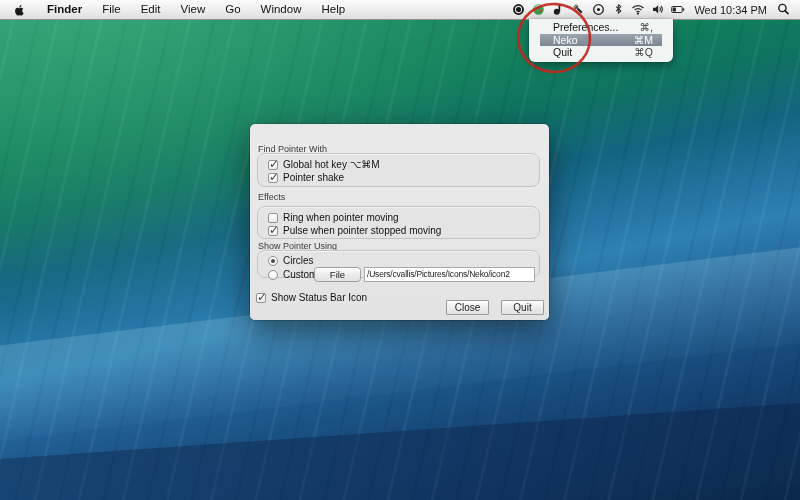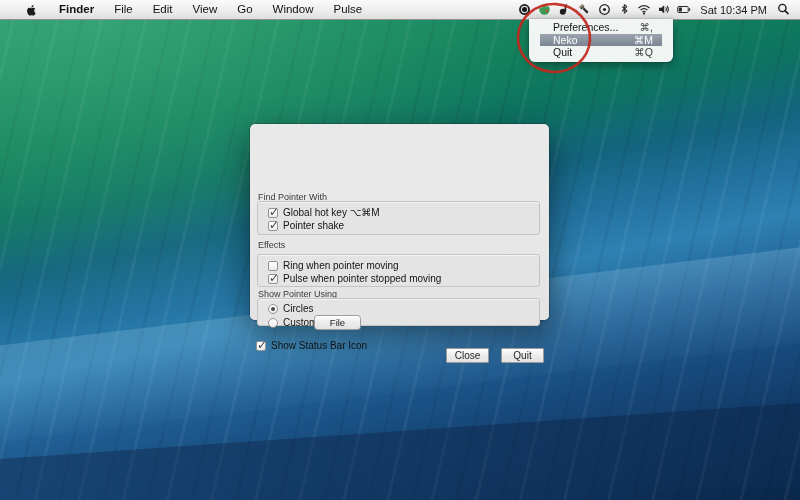--- a/index.html
+++ b/index.html
@@ -12,21 +12,21 @@
     background:linear-gradient(rgba(150,200,230,0.25),rgba(150,200,230,0.03));transform:rotate(-7deg);}
   .wave-band2{position:absolute;left:-60px;top:430px;width:950px;height:80px;
     background:linear-gradient(rgba(10,25,55,0.35),rgba(20,50,90,0.1));transform:rotate(-4deg);}
   .glow{position:absolute;inset:0;background:radial-gradient(ellipse at 12% 0%,rgba(130,225,175,0.25),transparent 45%);}
 
   
   .menubar{position:absolute;left:0;top:0;width:800px;height:19px;z-index:30;
     background:linear-gradient(#fbfbfb,#ececec 60%,#dedede);
     border-bottom:1px solid #8f8f8f;display:flex;align-items:center;justify-content:space-between;
     font-size:11.5px;color:#111;}
-  .mb-left{display:flex;align-items:center;gap:0;height:100%;margin-left:12px;}
+  .mb-left{display:flex;align-items:center;gap:0;height:100%;}
   .apple{display:flex;align-items:center;padding:0 11px 0 13px;height:100%;}
   .mbi{padding:0 10px;line-height:19px;}
   .mbi.bold{font-weight:bold;}
   .mb-right{display:flex;align-items:center;gap:6px;height:100%;padding-right:10px;}
   .sicon{display:flex;align-items:center;justify-content:center;width:14px;height:14px;}
   .clock{font-size:11px;color:#1a1a1a;padding:0 3px;white-space:nowrap;}
 
   
   .dropdown{position:absolute;left:529px;top:19px;width:122px;z-index:40;
     background:rgba(248,248,248,0.97);border-radius:0 0 6px 6px;
@@ -47,24 +47,24 @@
     box-shadow:0 12px 32px rgba(0,0,0,0.5),0 0 0 0.5px rgba(0,0,0,0.35);}
   .titlebar{position:absolute;left:0;top:0;right:0;height:16px;
     background:linear-gradient(#efefef,#d7d7d7);border-bottom:1px solid #ababab;
     border-radius:5px 5px 0 0;}
   .tl{position:absolute;top:4px;width:7px;height:7px;border-radius:50%;
     background:linear-gradient(#e9e9e9,#cfcfcf);border:1px solid #9e9e9e;box-sizing:border-box;}
   .tl.c1{left:8px;} .tl.c2{left:20px;} .tl.c3{left:32px;}
   .title{position:absolute;left:0;right:0;top:0;line-height:16px;text-align:center;
     font-size:10.5px;color:#6a6a6a;}
   .win-content{position:absolute;left:0;top:16px;right:0;bottom:0;
-    background:linear-gradient(#eaeaea,#e3e3e3);border-radius:0 0 5px 5px;margin-top:48px;}
+    background:linear-gradient(#eaeaea,#e3e3e3);border-radius:0 0 5px 5px;}
   .grp-label{position:absolute;font-size:9px;color:#3a3a3a;}
   .grp-box{position:absolute;left:7px;width:283px;background:#e4e4e4;
-    border:1px solid #c4c4c4;border-radius:3px;box-sizing:border-box;
+    border:1px solid #c4c4c4;border-radius:8px;box-sizing:border-box;
     box-shadow:inset 0 1px 0 rgba(255,255,255,0.55);}
   .ctl-row{position:absolute;left:10px;display:flex;align-items:center;gap:5px;
     font-size:10px;color:#121212;white-space:nowrap;}
   .cb{position:relative;width:10px;height:10px;border:1px solid #939393;border-radius:2px;
     background:linear-gradient(#ffffff,#ededed);box-sizing:border-box;flex:0 0 auto;}
   .cb.on::after{content:"✓";position:absolute;left:0px;top:-4px;font-size:12px;
     font-weight:bold;color:#3e3e3e;}
   .rd{position:relative;width:10px;height:10px;border:1px solid #939393;border-radius:50%;
     background:linear-gradient(#ffffff,#ededed);box-sizing:border-box;flex:0 0 auto;}
   .rd.on::after{content:"";position:absolute;left:2px;top:2px;width:4px;height:4px;
@@ -101,21 +101,21 @@
             <path fill="#1a1a1a" d="M7.9 3.7c.4-.5.6-1.1.5-1.7-.5 0-1.2.3-1.5.8-.3.4-.6 1.1-.5 1.7.6 0 1.2-.3 1.5-.8z"></path>
           </svg>
         </span>
       </span>
       <span class="mbi bold">Finder</span>
       <span class="mbi">File</span>
       <span class="mbi">Edit</span>
       <span class="mbi">View</span>
       <span class="mbi">Go</span>
       <span class="mbi">Window</span>
-      <span class="mbi">Pulse</span>
+      <span class="mbi">Help</span>
     </div>
     <div class="mb-right">
       <span class="sicon">
         <svg width="13" height="13" viewBox="0 0 13 13">
           <circle cx="6.5" cy="6.5" r="5.4" fill="#181818"></circle>
           <circle cx="6.5" cy="6.5" r="3.1" fill="none" stroke="#dedede" stroke-width="1.1"></circle>
         </svg>
       </span>
       <span class="sicon">
         <svg width="13" height="13" viewBox="0 0 13 13">
@@ -165,21 +165,21 @@
           <path d="M9 3 A4.6 4.6 0 0 1 9 9.6" stroke="#262626" stroke-width="1.1" fill="none"></path>
         </svg>
       </span>
       <span class="sicon">
         <svg width="14" height="13" viewBox="0 0 14 13">
           <rect x="0.7" y="3.5" width="10.5" height="6" rx="1" fill="rgba(255,255,255,0.25)" stroke="#2c2c2c" stroke-width="1"></rect>
           <rect x="11.8" y="5.2" width="1.4" height="2.6" rx="0.5" fill="#2c2c2c"></rect>
           <rect x="1.7" y="4.5" width="3.2" height="4" fill="#2c2c2c"></rect>
         </svg>
       </span>
-      <span class="clock">Sat 10:34 PM</span>
+      <span class="clock">Wed 10:34 PM</span>
       <span class="sicon">
         <svg width="13" height="13" viewBox="0 0 13 13">
           <circle cx="5.4" cy="5" r="3.6" fill="none" stroke="#1d1d1d" stroke-width="1.4"></circle>
           <line x1="8" y1="7.6" x2="11" y2="10.6" stroke="#1d1d1d" stroke-width="1.7" stroke-linecap="round"></line>
         </svg>
       </span>
     </div>
   </div>
 
   <div class="dropdown">
@@ -234,20 +234,21 @@
       <div class="grp-box" style="top:110px;height:28px;">
         <div class="ctl-row" style="top:4px;">
           <span class="rd on"></span>
           <span>Circles</span>
         </div>
         <div class="ctl-row" style="top:18px;">
           <span class="rd"></span>
           <span>Custom</span>
         </div>
         <div class="file-btn">File</div>
+        <div class="path-field">/Users/cvallis/Pictures/Icons/Neko/icon2</div>
       </div>
 
       <div class="ctl-row" style="left:6px;top:152px;text-align:center;">
         <span class="cb on"></span>
         <span>Show Status Bar Icon</span>
       </div>
       <div class="push-btn btn-close">Close</div>
       <div class="push-btn btn-quit">Quit</div>
     </div>
   </div>

